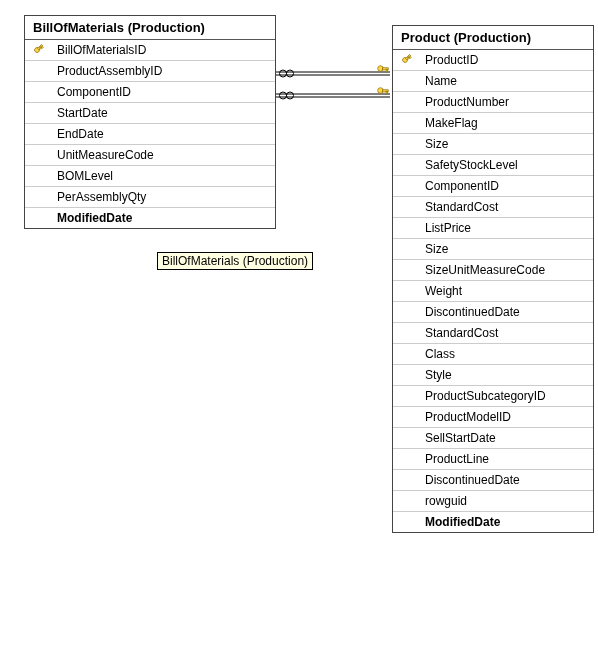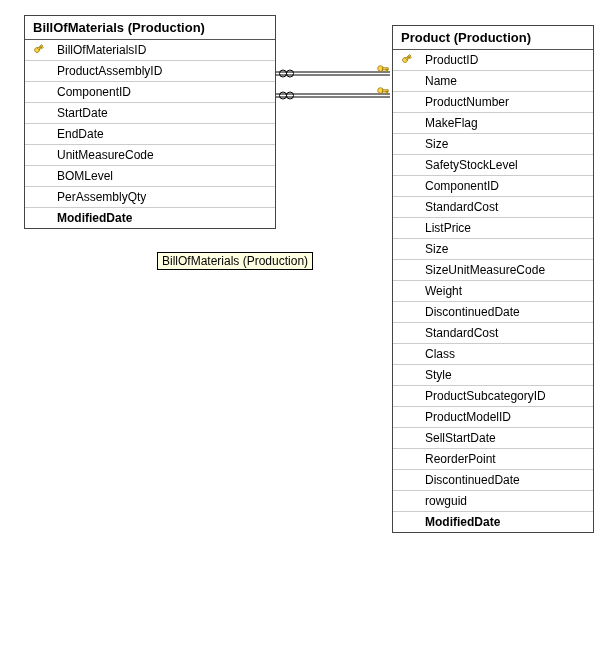--- a/index.html
+++ b/index.html
@@ -108,21 +108,21 @@
       <div class="col-row"><span>Size</span></div>
       <div class="col-row"><span>SizeUnitMeasureCode</span></div>
       <div class="col-row"><span>Weight</span></div>
       <div class="col-row"><span>DiscontinuedDate</span></div>
       <div class="col-row"><span>StandardCost</span></div>
       <div class="col-row"><span>Class</span></div>
       <div class="col-row"><span>Style</span></div>
       <div class="col-row"><span>ProductSubcategoryID</span></div>
       <div class="col-row"><span>ProductModelID</span></div>
       <div class="col-row"><span>SellStartDate</span></div>
-      <div class="col-row"><span>ReorderPoint</span></div>
+      <div class="col-row"><span>ProductLine</span></div>
       <div class="col-row"><span>DiscontinuedDate</span></div>
       <div class="col-row"><span>rowguid</span></div>
       <div class="col-row"><span>ModifiedDate</span></div>
     </div>
 
 <div class="tooltip" style="left:145px; top:252px;">BillOfMaterials (Production)</div>
 
 <svg class="overlay">
   <g>
     <line x1="264" y1="72" x2="378" y2="72" stroke="#000" stroke-width="1"></line>

